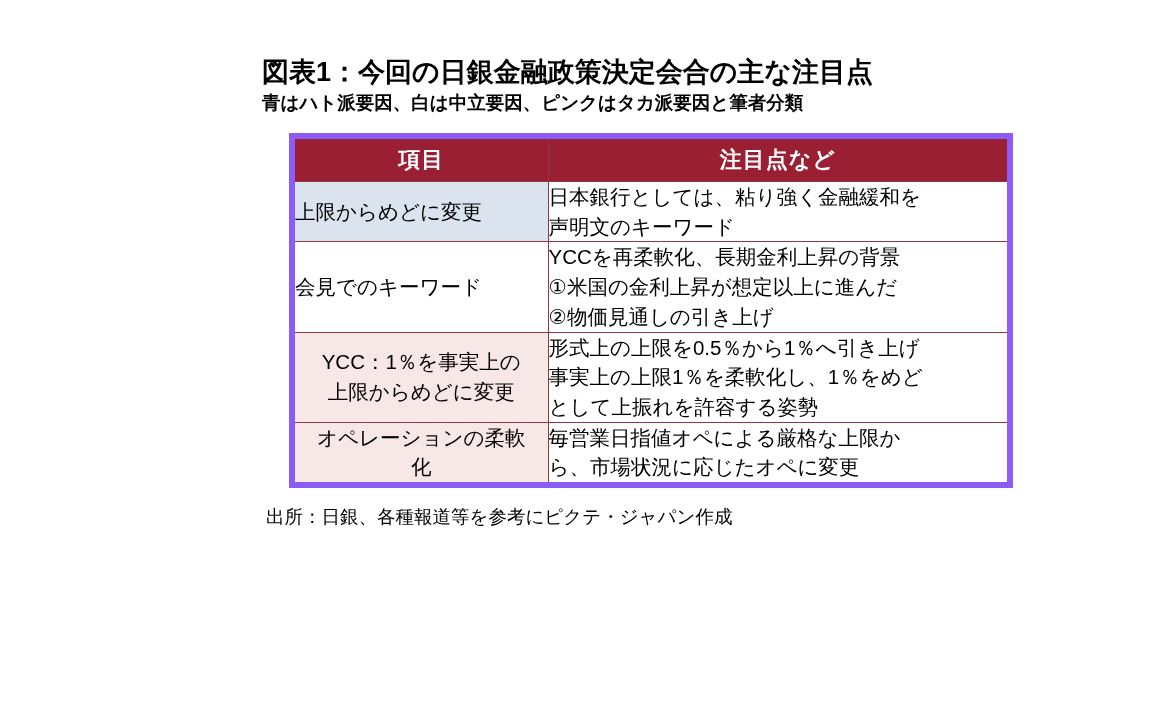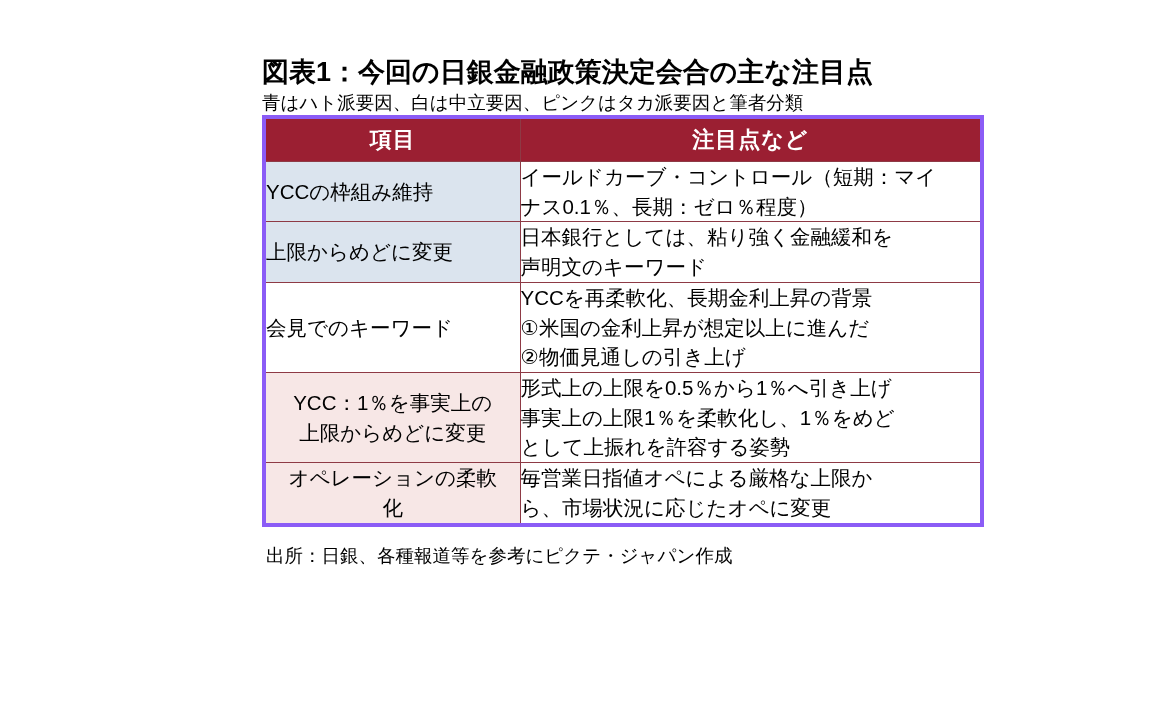--- a/index.html
+++ b/index.html
@@ -29,30 +29,31 @@
   .fig-title {
     font-size: 27px;
     font-weight: bold;
     letter-spacing: 0px;
     line-height: 1.22;
     margin: 0 0 2px 0;
     white-space: nowrap;
   }
   .fig-subtitle {
     font-size: 18.5px;
-    font-weight: normal;
+    font-weight: bold;
     line-height: 1.3;
-    margin: 0 0 0 0;
+    margin: 0 0 18px 0;
     white-space: nowrap;
   }
   table.main-table {
     border-collapse: collapse;
     width: 718px;
     table-layout: fixed;
-    border: 4px solid #8b5cf6;
+    border: 6px solid #8b5cf6;
+    margin-left: 27px;
   }
   table.main-table th,
   table.main-table td {
     border: 1px solid #8e3a45;
     padding: 0;
     vertical-align: middle;
   }
   thead th {
     background: #9b1f32;
     color: #ffffff;
@@ -103,29 +104,20 @@
         <col class="col-note">
       </colgroup>
       <thead>
         <tr>
           <th>項目</th>
           <th>注目点など</th>
         </tr>
       </thead>
       <tbody>
 
-        <tr>
-          <td class="cell cell-item bg-dove">
-            <span class="line">YCCの枠組み維持</span>
-          </td>
-          <td class="cell bg-neutral">
-            <span class="line">イールドカーブ・コントロール（短期：マイ</span>
-            <span class="line">ナス0.1％、長期：ゼロ％程度）</span>
-          </td>
-        </tr>
 
         <tr>
           <td class="cell cell-item bg-dove">
             <span class="line">上限からめどに変更</span>
           </td>
           <td class="cell bg-neutral">
             <span class="line">日本銀行としては、粘り強く金融緩和を</span>
             <span class="line">声明文のキーワード</span>
           </td>
         </tr>

